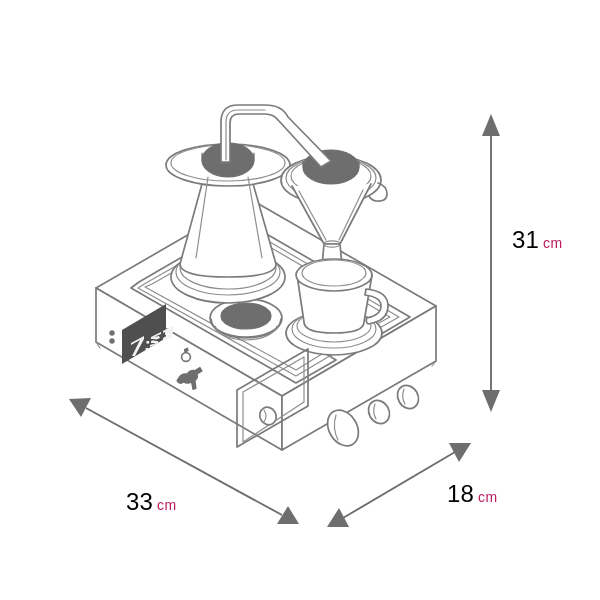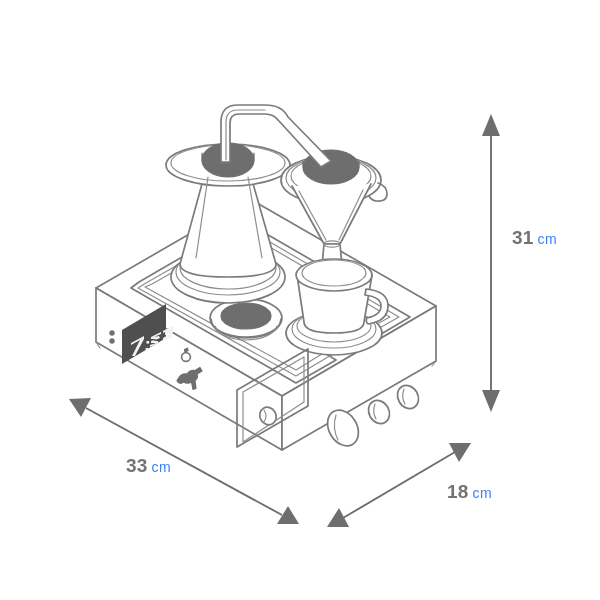--- a/index.html
+++ b/index.html
@@ -27,34 +27,34 @@
     display: block;
   }
   .dim-label {
     position: absolute;
     white-space: nowrap;
     line-height: 1;
     user-select: none;
   }
   .dim-value {
     font-family: "Liberation Sans", sans-serif;
-    font-weight: bold;
-    font-size: 19px;
-    color: #737373;
+    font-weight: normal;
+    font-size: 24px;
+    color: #000000;
     letter-spacing: 0.2px;
   }
   .dim-unit {
     font-family: "Liberation Sans", sans-serif;
     font-weight: normal;
     font-size: 14px;
-    color: #3b82f6;
+    color: #be185d;
     margin-left: 4px;
     letter-spacing: 0.4px;
   }
-  #label-width  { left: 126px; top: 456px; }
+  #label-width  { left: 126px; top: 490px; }
   #label-depth  { left: 414px; top: 482px; margin-left: 33px; }
   #label-height { left: 512px; top: 228px; }
 </style>
 </head>
 <body>
 
 <div id="stage">
 
   <svg id="diagram" viewBox="0 0 600 600" xmlns="http://www.w3.org/2000/svg">
 

